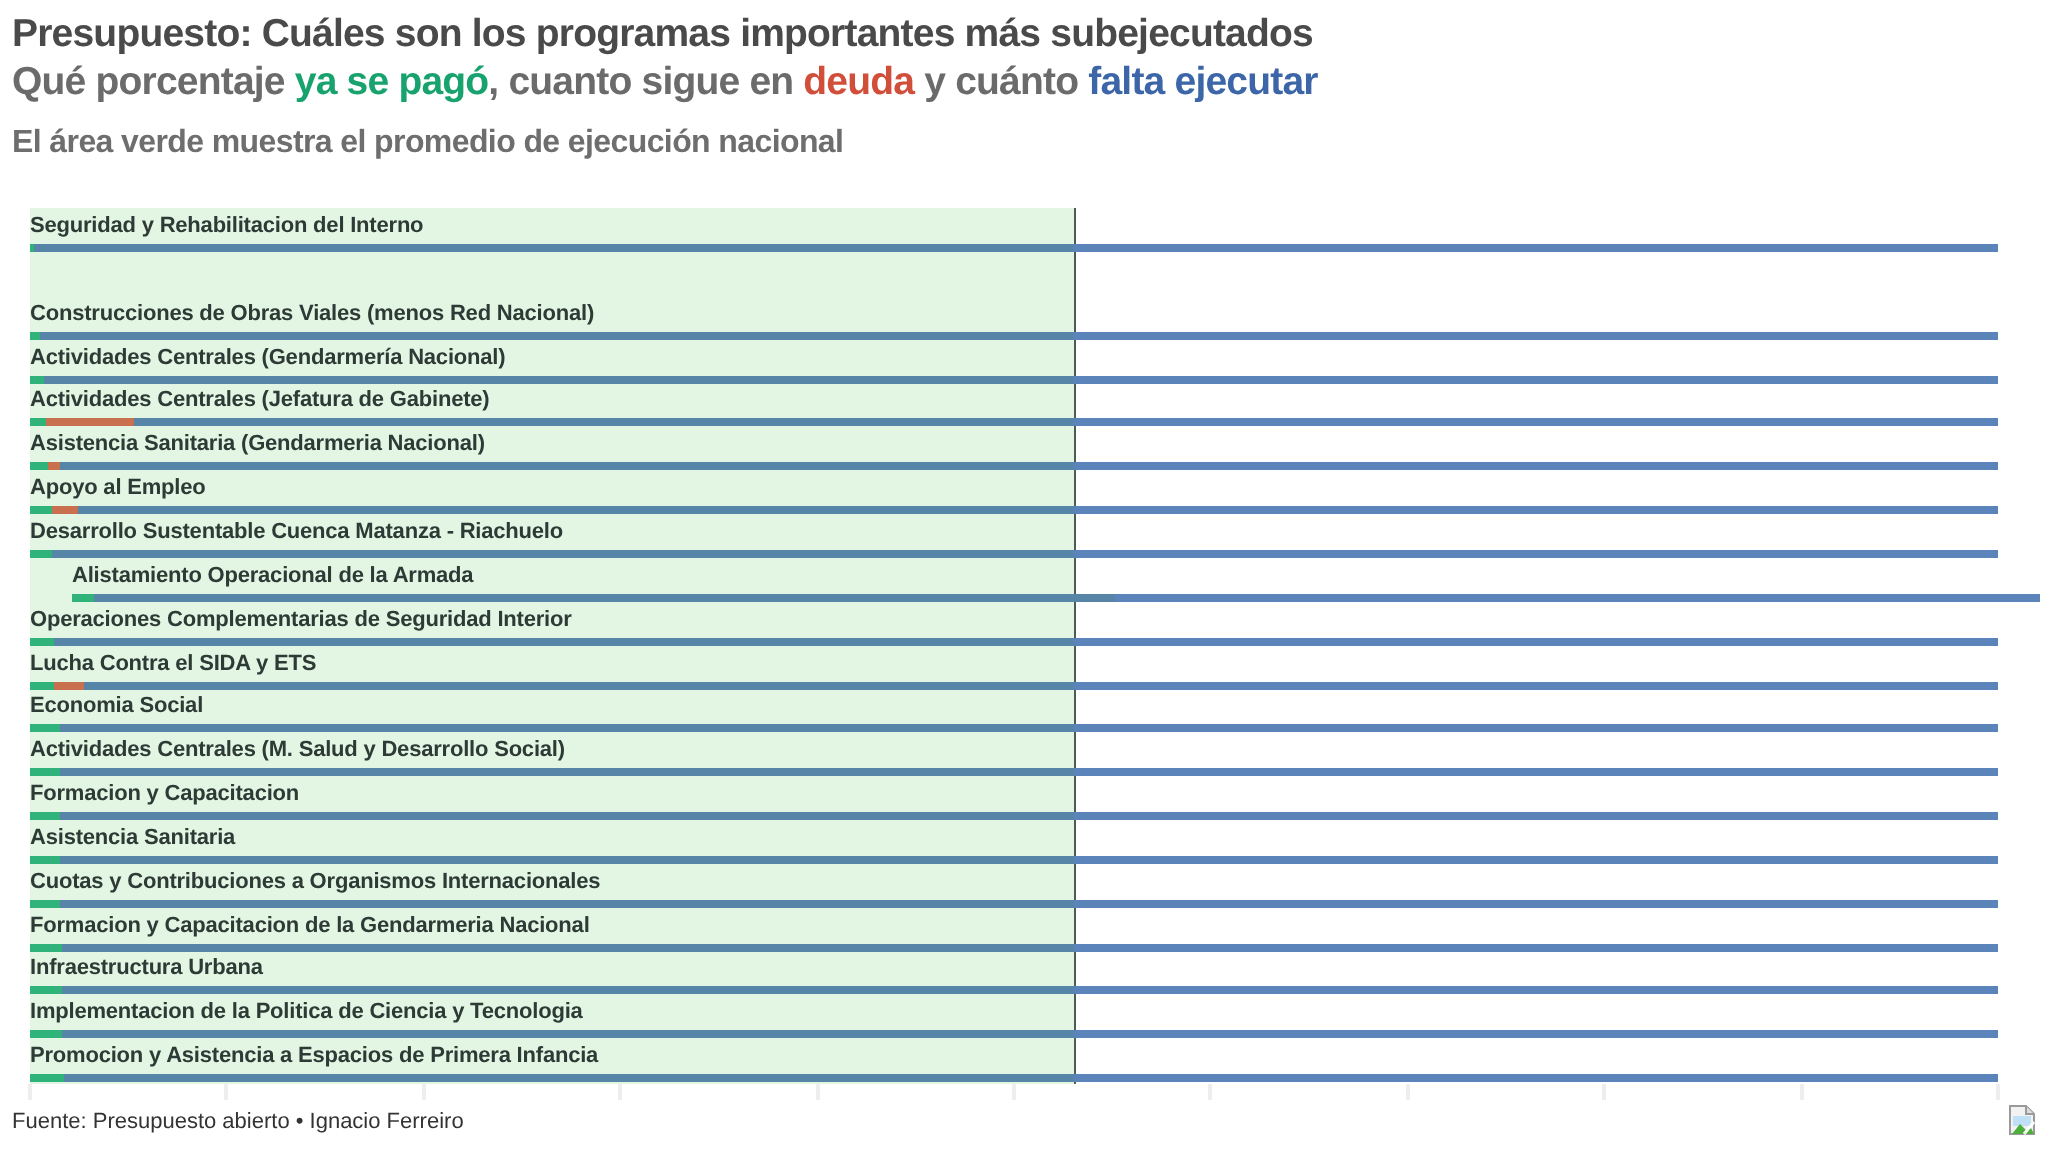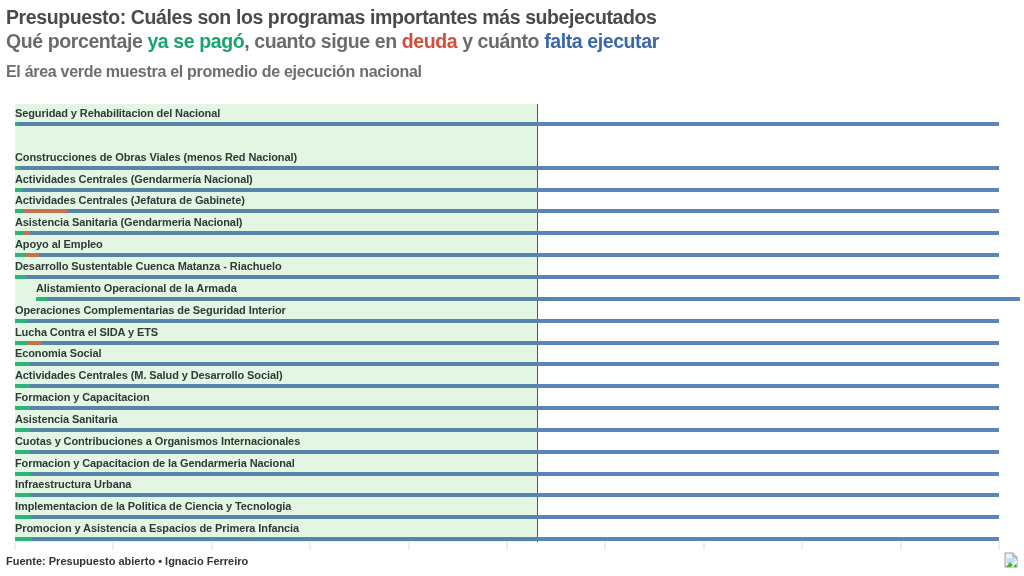--- a/index.html
+++ b/index.html
@@ -21,21 +21,21 @@
   .gridline { position:absolute; top:438px; height:8px; width:2px; background:#eeeeee; }
 
   .row { position:absolute; left:0; width:984px; height:21.85px; }
   .row-label { position:absolute; left:0; top:2px; font-size:11px; font-weight:bold;
                color:#2e3a36; white-space:nowrap; letter-spacing:-0.1px; line-height:14px; }
   .bar { position:absolute; left:0; top:18px; height:4px; width:984px; display:flex; }
   .seg-paid { background:#2fb37a; height:100%; }
   .seg-debt { background:#c9714f; height:100%; }
   .seg-todo { background:#5b84bb; height:100%; flex:1; }
 
-  .footer { position:absolute; left:6px; top:555px; font-size:11px; font-weight:bold;
+  .footer { position:absolute; left:6px; top:555px; font-size:11px; font-weight:normal;
             color:#333; white-space:nowrap; }
   .broken-img { position:absolute; left:1004px; top:552px; width:14px; height:16px; }
 </style>
 </head>
 <body>
 
 <div class="title">Presupuesto: Cuáles son los programas importantes más subejecutados</div>
 <div class="subtitle"><span>Qué porcentaje </span><span class="paid">ya se pagó</span><span>, cuanto sigue en </span><span class="debt">deuda</span><span> y cuánto </span><span class="todo">falta ejecutar</span></div>
 <div class="note">El área verde muestra el promedio de ejecución nacional</div>
 
@@ -47,21 +47,21 @@
     <div class="gridline" style="left: 195.8px;"></div>
     <div class="gridline" style="left: 294.2px;"></div>
     <div class="gridline" style="left: 392.6px;"></div>
     <div class="gridline" style="left: 491px;"></div>
     <div class="gridline" style="left: 589.4px;"></div>
     <div class="gridline" style="left: 687.8px;"></div>
     <div class="gridline" style="left: 786.2px;"></div>
     <div class="gridline" style="left: 884.6px;"></div>
     <div class="gridline" style="left: 983px;"></div>
     <div class="row" style="top: 0px;">
-      <div class="row-label">Seguridad y Rehabilitacion del Nacional</div>
+      <div class="row-label">Seguridad y Rehabilitacion del Interno</div>
       <div class="bar">
         <div class="seg-paid" style="width: 1.968px;"></div>
         <div class="seg-debt" style="width: 0px;"></div>
         <div class="seg-todo" style="background: linear-gradient(to right, rgb(86, 133, 168) 0px, rgb(86, 133, 168) 519.552px, rgb(91, 132, 187) 519.552px);"></div>
       </div>
     </div>
     <div class="row" style="top: 43.7px;">
       <div class="row-label">Construcciones de Obras Viales (menos Red Nacional)</div>
       <div class="bar">
         <div class="seg-paid" style="width: 4.92px;"></div>

